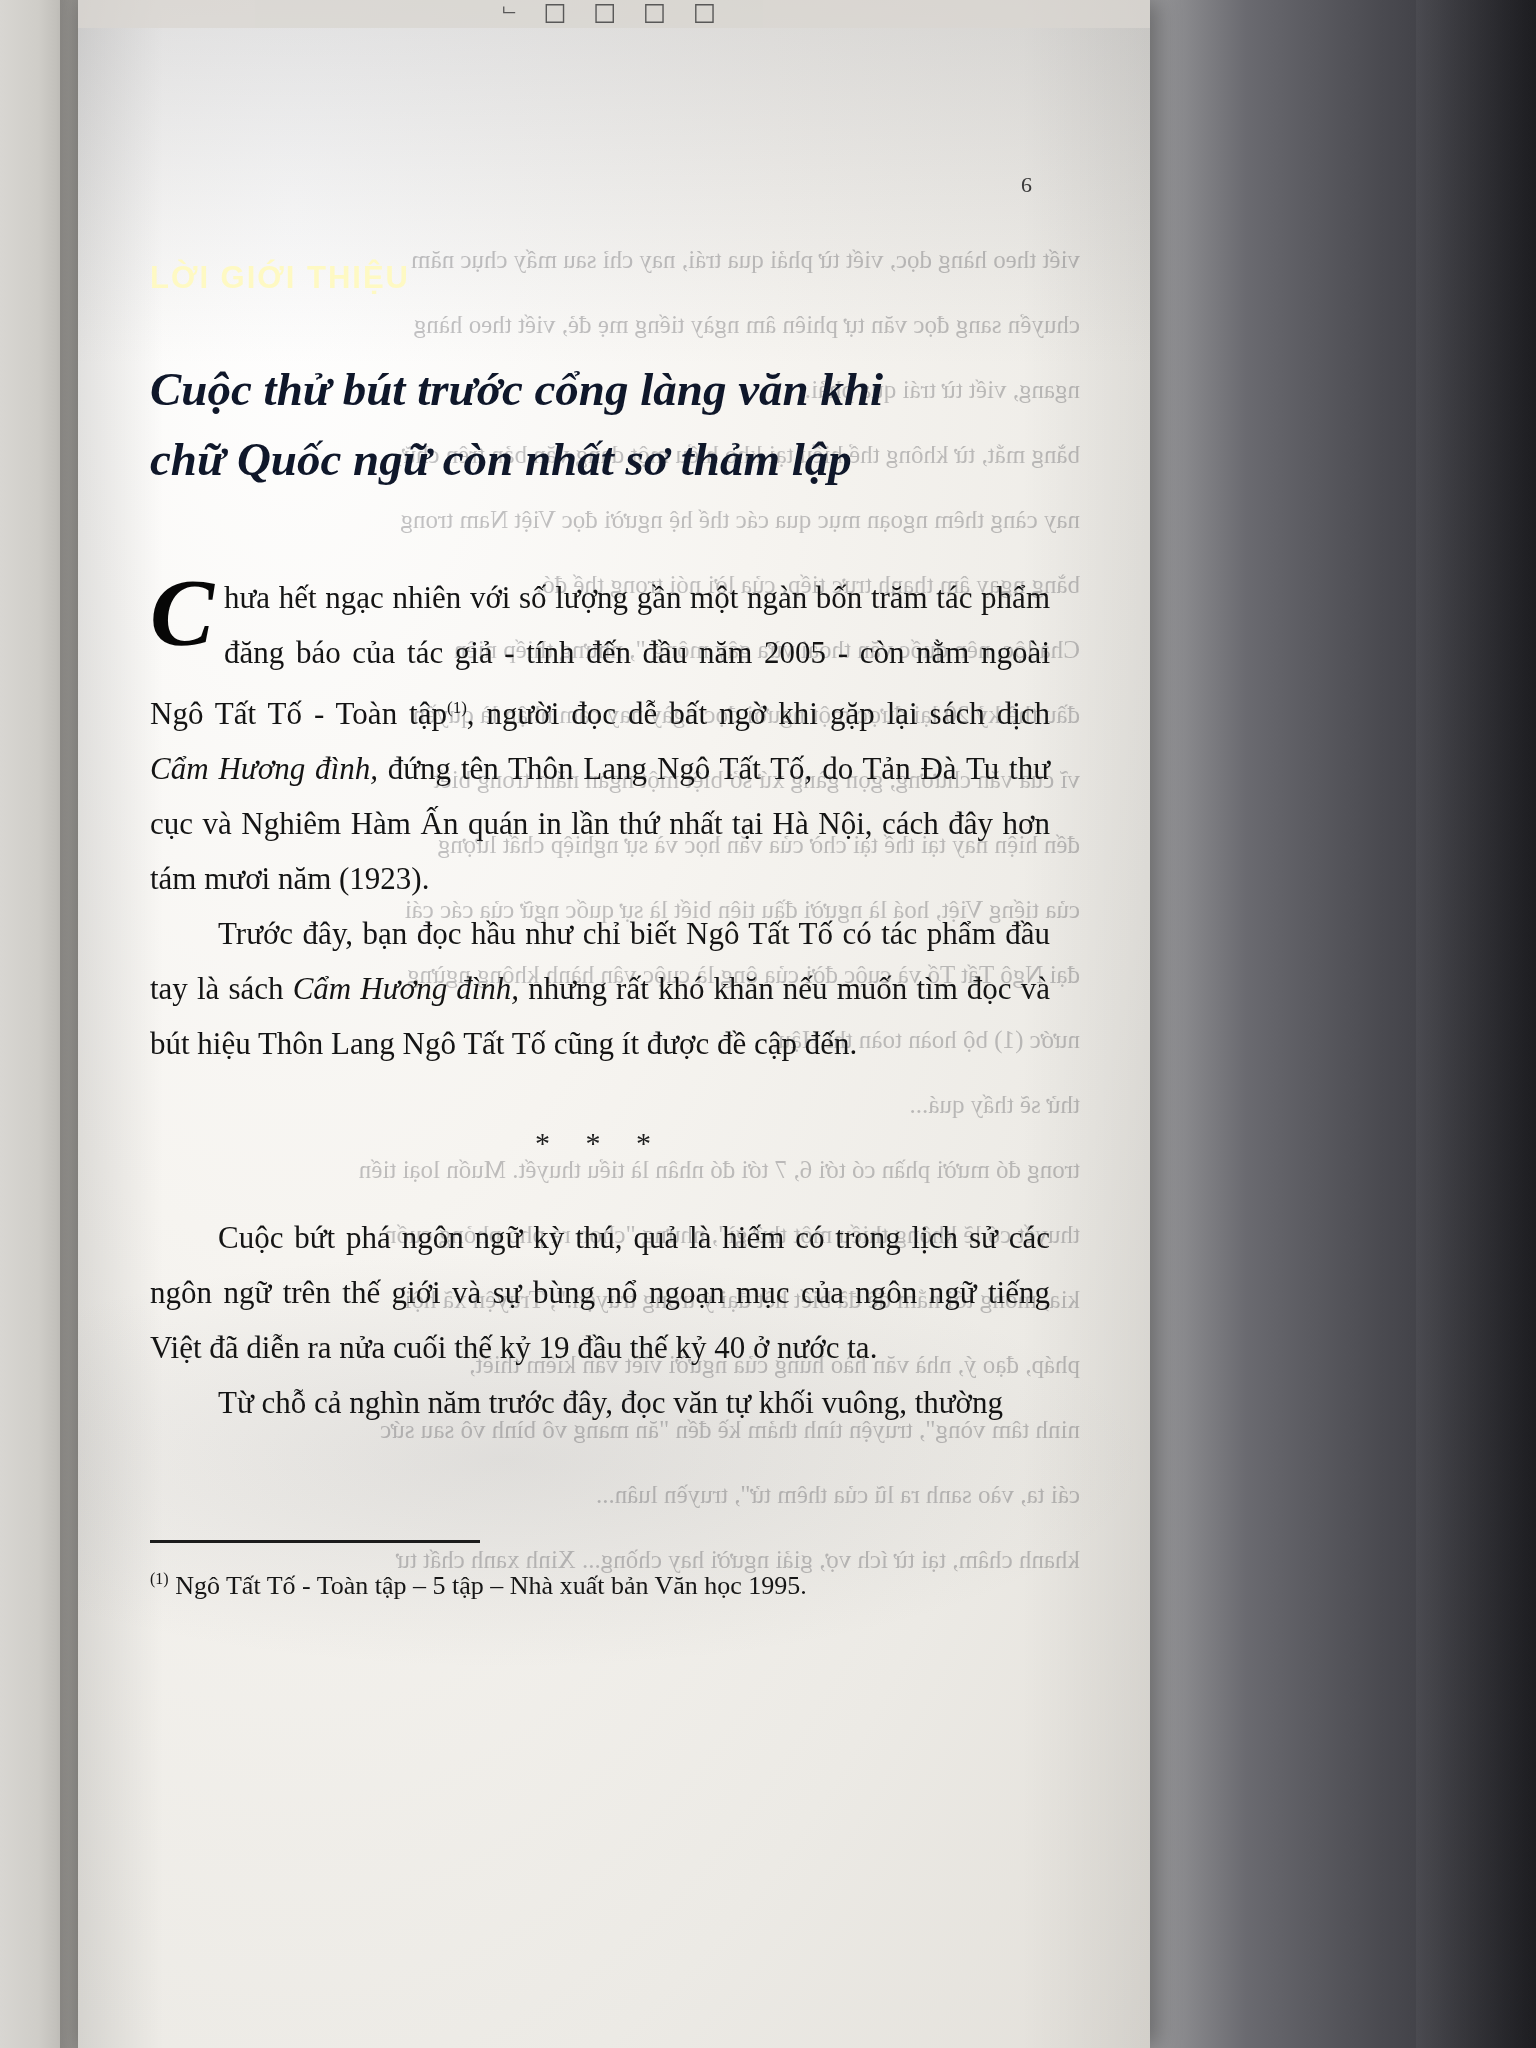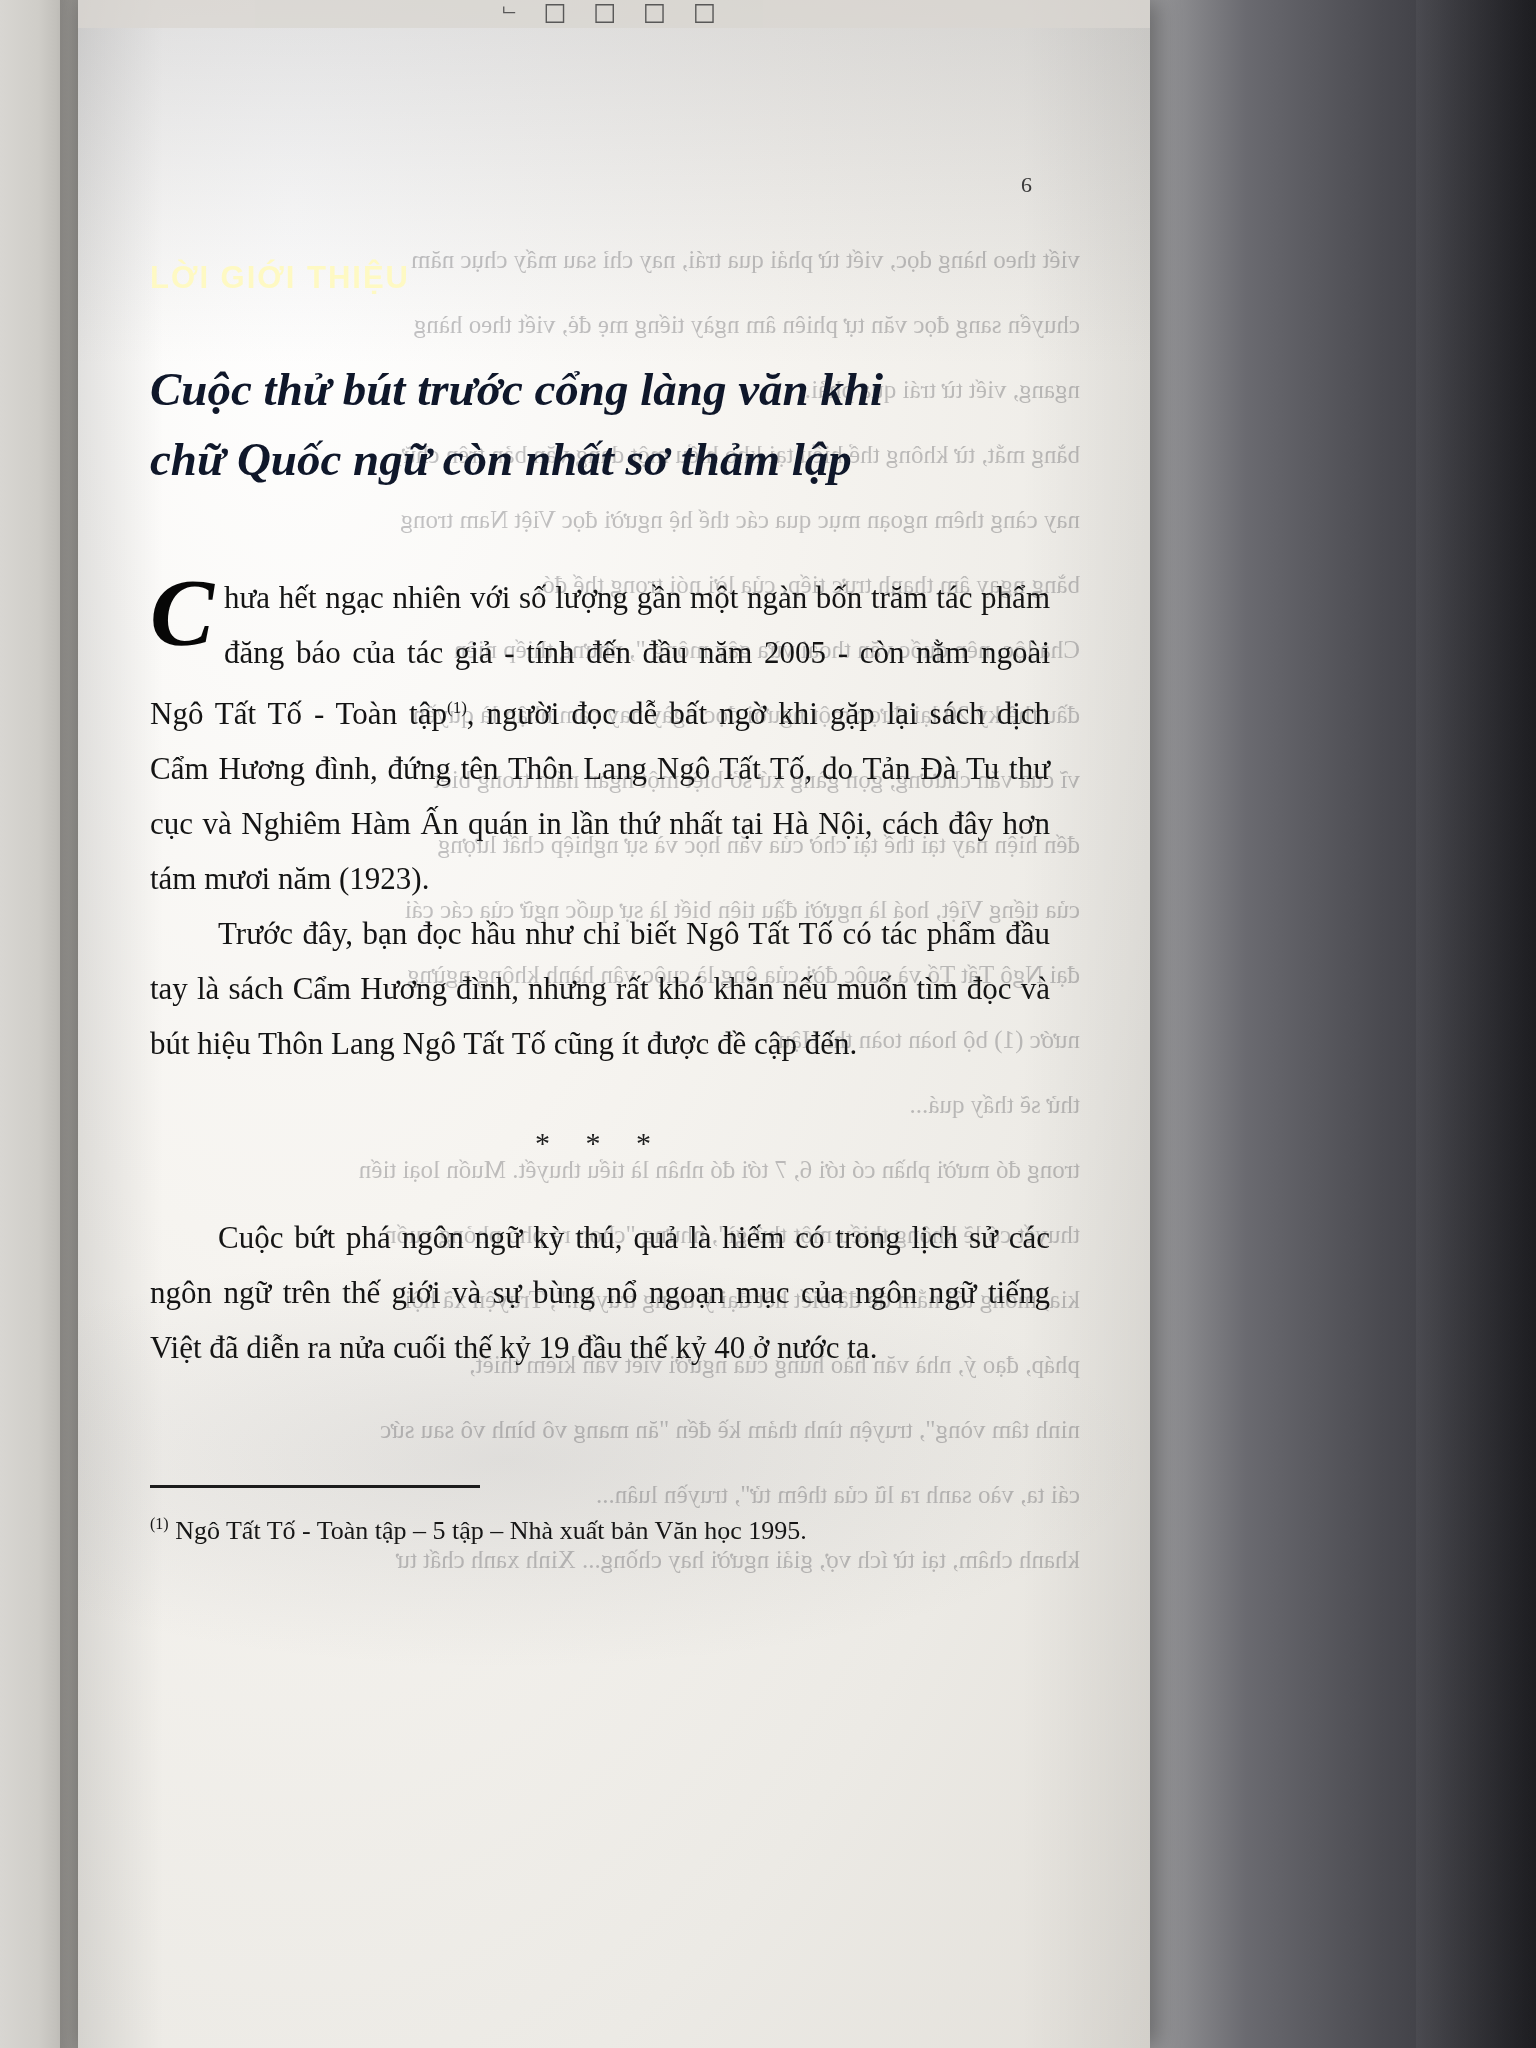--- a/index.html
+++ b/index.html
@@ -143,21 +143,21 @@
   .dropcap {
     float: left;
     font-family: "Liberation Serif", serif;
     font-style: italic;
     font-weight: bold;
     font-size: 96px;
     line-height: 78px;
     padding: 4px 10px 0 0;
     color: #070707;
   }
-  .it { }
+  .it { font-style: italic; }
   sup { font-size: 17px; vertical-align: super; }
   .stars {
     margin: 44px 0 40px 0;
     text-align: center;
     font-size: 30px;
     letter-spacing: 14px;
     color: #202020;
   }
   .fn-rule {
     margin-top: 110px;
@@ -237,18 +237,19 @@
     </div>
 
     <div class="body">
       <p class="first"><span class="dropcap">C</span><span>hưa hết ngạc nhiên với số lượng gần một ngàn bốn trăm tác phẩm đăng báo của tác giả - tính đến đầu năm 2005 - còn nằm ngoài Ngô Tất Tố - Toàn tập</span><sup>(1)</sup><span>, người đọc dễ bất ngờ khi gặp lại sách dịch </span><span class="it">Cẩm Hương đình,</span><span> đứng tên Thôn Lang Ngô Tất Tố, do Tản Đà Tu thư cục và Nghiêm Hàm Ấn quán in lần thứ nhất tại Hà Nội, cách đây hơn tám mươi năm (1923).</span></p>
 
       <p><span>Trước đây, bạn đọc hầu như chỉ biết Ngô Tất Tố có tác phẩm đầu tay là sách </span><span class="it">Cẩm Hương đình,</span><span> nhưng rất khó khăn nếu muốn tìm đọc và bút hiệu Thôn Lang Ngô Tất Tố cũng ít được đề cập đến.</span></p>
 
       <div class="stars">* * *</div>
 
       <p>Cuộc bứt phá ngôn ngữ kỳ thú, quả là hiếm có trong lịch sử các ngôn ngữ trên thế giới và sự bùng nổ ngoạn mục của ngôn ngữ tiếng Việt đã diễn ra nửa cuối thế kỷ 19 đầu thế kỷ 40 ở nước ta.</p>
+      <p>Từ chỗ cả nghìn năm trước đây, đọc văn tự khối vuông, thường</p>
     </div>
 
     <div class="fn-rule"></div>
     <div class="footnote"><sup>(1)</sup><span> Ngô Tất Tố - Toàn tập – 5 tập – Nhà xuất bản Văn học 1995.</span></div>
   </div>
 </div>
 
 </body></html>

